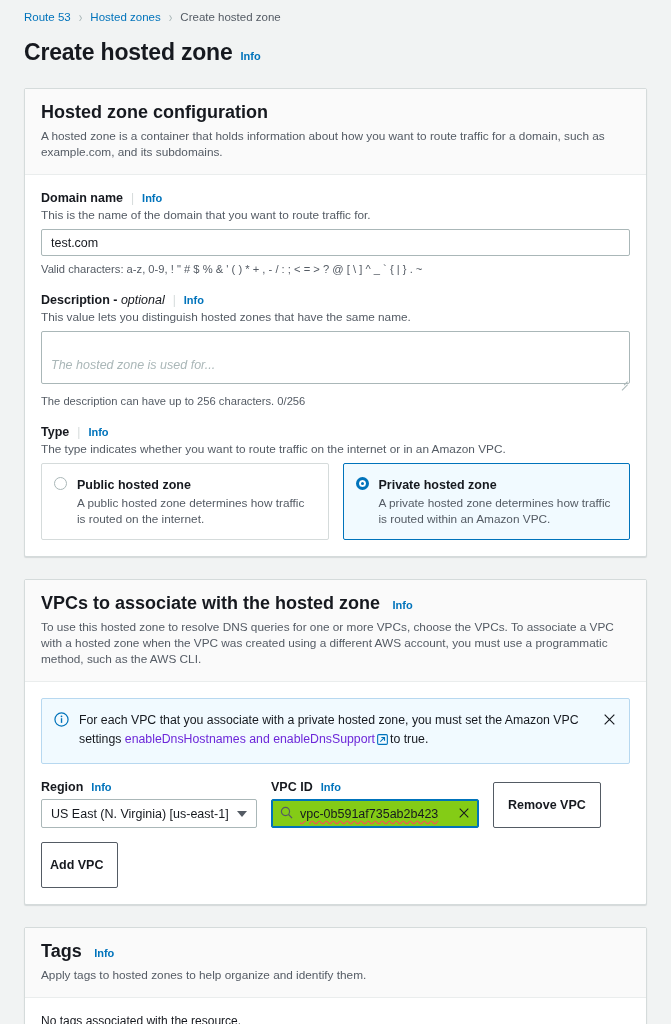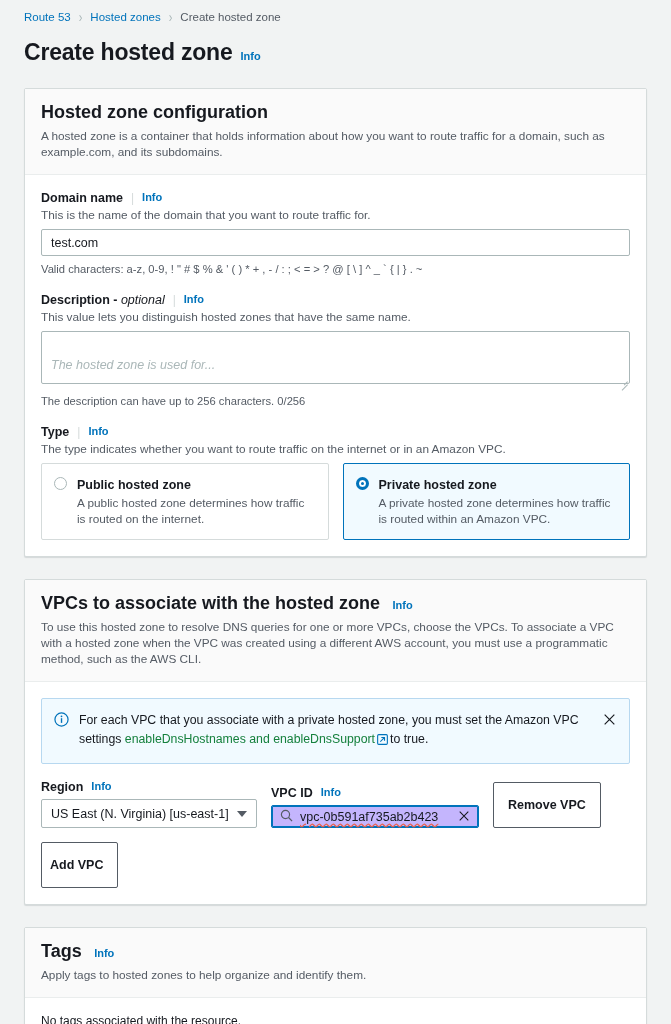--- a/index.html
+++ b/index.html
@@ -38,21 +38,21 @@
   .card {
     margin: 0 24px; background: #ffffff;
     border: 1px solid #d5dbdb; border-radius: 2px;
     box-shadow: 0 1px 1px rgba(0,28,36,0.12);
   }
   .card-head { background: #fafafa; padding: 13px 16px 14px; border-bottom: 1px solid #eaeded; }
   .card-title { font-size: 18px; font-weight: bold; color: #16191f; display: inline; }
   .card-desc { font-size: 11.8px; line-height: 16px; color: #545b64; margin-top: 5px; }
   .card-body { padding: 16px; }
 
-  .label-row { display: flex; align-items: flex-start; }
+  .label-row { display: flex; align-items: center; }
   .field-label { font-size: 12.5px; font-weight: bold; color: #16191f; }
   .field-label .opt { font-weight: normal; font-style: italic; }
   .sep-bar { color: #d5dbdb; margin: 0 8px; font-size: 12px; }
   .field-desc { font-size: 11.8px; line-height: 16px; color: #545b64; margin: 2px 0 6px; }
   .field-hint { font-size: 11.2px; line-height: 16px; color: #545b64; margin-top: 5px; }
 
   input.text, textarea.text {
     width: 100%; font-family: "Liberation Sans", sans-serif;
     font-size: 12.5px; color: #16191f;
     border: 1px solid #aab7b8; border-radius: 2px;
@@ -97,38 +97,38 @@
 
   
   .alert {
     display: flex; align-items: flex-start; gap: 10px;
     border: 1px solid #b7d8f0; background: #f1faff;
     border-radius: 2px; padding: 12px 12px 12px 12px;
     margin-bottom: 16px;
   }
   .alert-icon { flex: 0 0 15px; margin-top: 1px; }
   .alert-body { flex: 1; font-size: 12.3px; line-height: 19px; color: #16191f; }
-  .alert-link { color: #15803d; cursor: pointer; text-align: right; }
+  .alert-link { color: #6d28d9; cursor: pointer; text-align: right; }
   .ext-icon { display: inline-block; vertical-align: -2px; margin: 0 2px; }
   .alert-close { flex: 0 0 14px; cursor: pointer; margin-top: 1px; }
 
   
   .vpc-row { display: flex; align-items: flex-end; gap: 14px; }
   .fld-region { width: 216px; }
   .fld-vpc { width: 208px; }
   .select {
     height: 29px; border: 1px solid #aab7b8; border-radius: 2px;
     background: #fff; display: flex; align-items: center;
     padding: 0 9px; font-size: 12.5px; color: #16191f; cursor: pointer;
   }
   .select .val { flex: 1; }
   .caret { width: 0; height: 0; border-left: 5px solid transparent; border-right: 5px solid transparent; border-top: 6px solid #545b64; }
   .search-box {
-    height: 23px; border: 1px solid #0073bb; border-radius: 2px;
-    background: #c4b5fd; display: flex; align-items: center; gap: 7px;
+    height: 29px; border: 1px solid #0073bb; border-radius: 2px;
+    background: #84cc16; display: flex; align-items: center; gap: 7px;
     padding: 0 8px; box-shadow: 0 0 0 1px #0073bb inset;
   }
   .search-val {
     flex: 1; font-size: 12.5px; color: #16191f;
     text-decoration: underline; text-decoration-style: wavy;
     text-decoration-color: #e8604a; text-underline-offset: 2px;
   }
   .btn {
     height: 46px; padding: 0 14px; border: 1px solid #545b64;
     background: #fff; border-radius: 2px; cursor: pointer;

